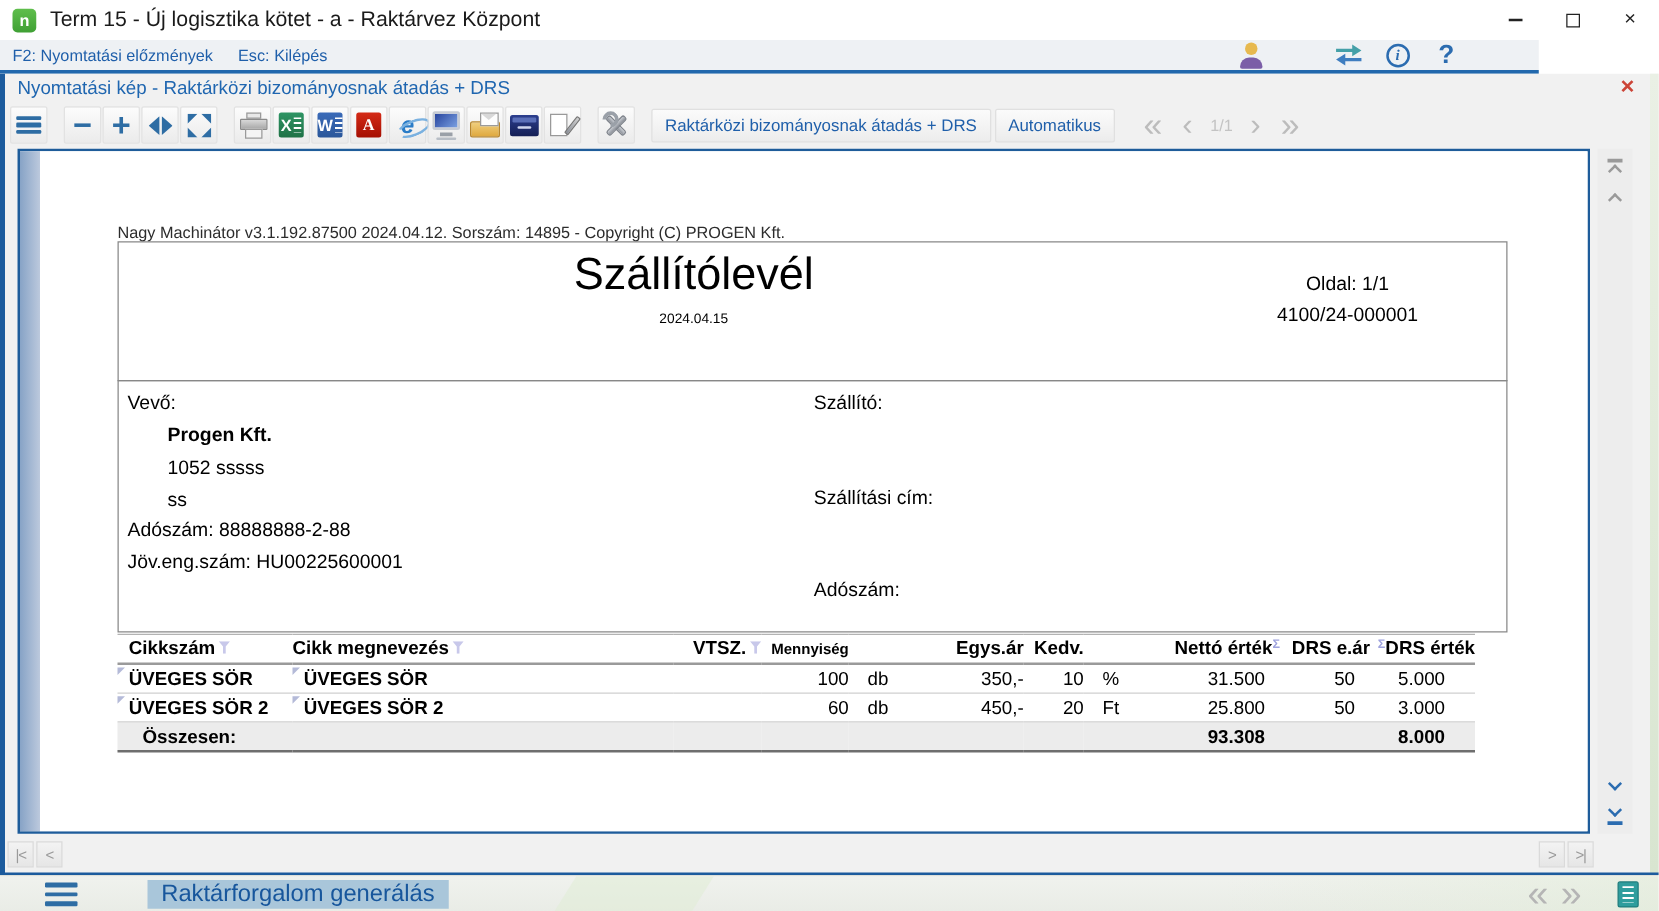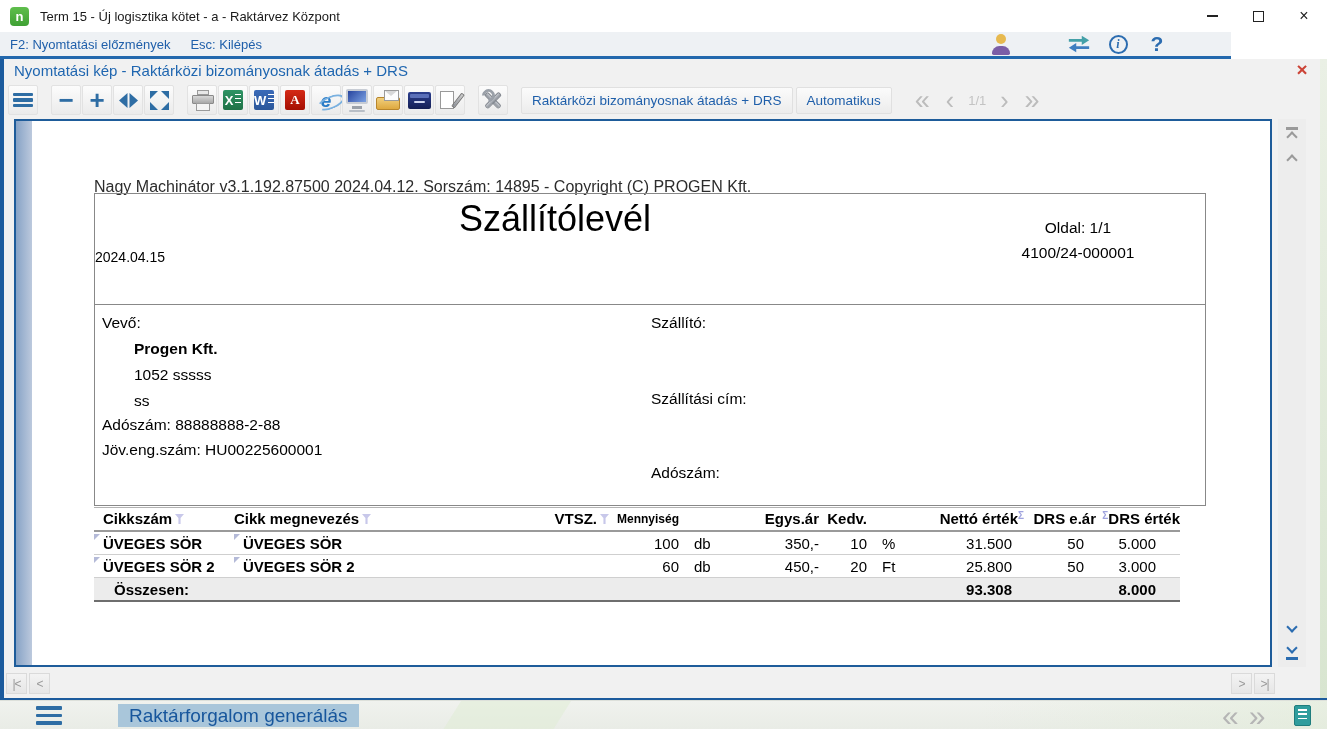--- a/index.html
+++ b/index.html
@@ -2,21 +2,21 @@
 <html><head>
 <meta charset="utf-8">
 <style>
   * { box-sizing: border-box; margin: 0; padding: 0; }
   html,body { width:1327px; height:729px; }
   body { position:relative; background:#fff; font-family:"Liberation Sans",sans-serif; overflow:hidden; }
 
   
   .titlebar { position:absolute; top:0; left:0; width:1327px; height:32px; background:#ffffff; display:flex; align-items:center; }
   .logo { margin-left:10px; width:19px; height:19px; border-radius:4px; background:linear-gradient(#5fbe4c,#3fa034); color:#fff; font-size:13px; font-weight:bold; display:flex; align-items:center; justify-content:center; }
-  .win-title { margin-left:11px; font-size:13px; color:#1a1a1a; }
+  .win-title { margin-left:11px; font-size:17px; color:#1a1a1a; }
   .win-controls { margin-left:auto; display:flex; height:32px; }
   .win-btn { width:46px; height:32px; display:flex; align-items:center; justify-content:center; color:#222; }
   .min-glyph { width:11px; height:1.5px; background:#222; display:block; }
   .max-glyph { width:11px; height:11px; border:1.3px solid #222; display:block; }
   .close-glyph { font-size:16px; line-height:16px; }
 
   
   .menubar { position:absolute; top:32px; left:0; width:1231px; height:27px; background:#eef1f4; border-bottom:3px solid #2268ad; display:flex; align-items:center; padding:0 10px; }
   .menu-item { color:#1f5faa; font-size:13px; margin-right:20px; cursor:default; }
   .menubar-icons { margin-left:auto; display:flex; align-items:center; gap:15px; padding-right:52px; }
@@ -76,24 +76,24 @@
   .nav { display:flex; align-items:center; color:#bcbcbc; margin-left:14px; gap:4px; }
   .nav .big { font-size:27px; line-height:27px; padding:0 6px; }
   .nav .small { font-size:25px; line-height:25px; padding:0 6px; }
   .nav .pg { font-size:13px; color:#c3c3c3; padding:0 4px; }
 
   
   .preview { position:absolute; left:14px; top:60px; width:1258px; height:548px; border:2px solid #1e5c9a; background:#fff; }
   .strip { position:absolute; left:0; top:0; bottom:0; width:16px; background:linear-gradient(90deg,#87a3c6,#bcc9dd); }
   .page { position:absolute; left:16px; top:0; right:0; bottom:0; background:#fff; font-size:15px; color:#000; }
   .page > div { position:absolute; }
-  .watermark { left:62px; top:57px; font-size:16px; color:#2c2c2c; }
+  .watermark { left:62px; top:57px; font-size:13px; color:#2c2c2c; }
   .hdr-box { left:62px; top:72px; width:1112px; height:112px; border:1px solid #888; }
   .doc-title { position:absolute; left:0; right:190px; top:4px; text-align:center; font-size:36px; }
-  .doc-date { position:absolute; left:0; right:190px; top:55px; text-align:left; font-size:14px; }
+  .doc-date { position:absolute; left:0; right:190px; top:55px; text-align:center; font-size:11px; }
   .hdr-right { position:absolute; right:12px; top:21px; width:230px; text-align:center; font-size:15.5px; line-height:25px; }
   .info-box { left:62px; top:183px; width:1112px; height:202px; border:1px solid #888; }
   .info-box span { position:absolute; white-space:nowrap; font-size:15.5px; }
   .b { font-weight:bold; }
   .itable { position:absolute; left:62px; top:386px; width:1086px; border-collapse:collapse; font-size:15px; table-layout:fixed; }
   .itable th { border-top:1px solid #b3b3b3; border-bottom:2px solid #9a9a9a; font-weight:bold; font-size:15px; padding:2px 0 3px 0; white-space:nowrap; }
   .itable th.small { font-size:12px; }
   .itable td { padding:2.5px 0; white-space:nowrap; }
   .itable tr.data td { border-bottom:1px solid #cfcfcf; }
   .l { text-align:left; } .r { text-align:right; }

